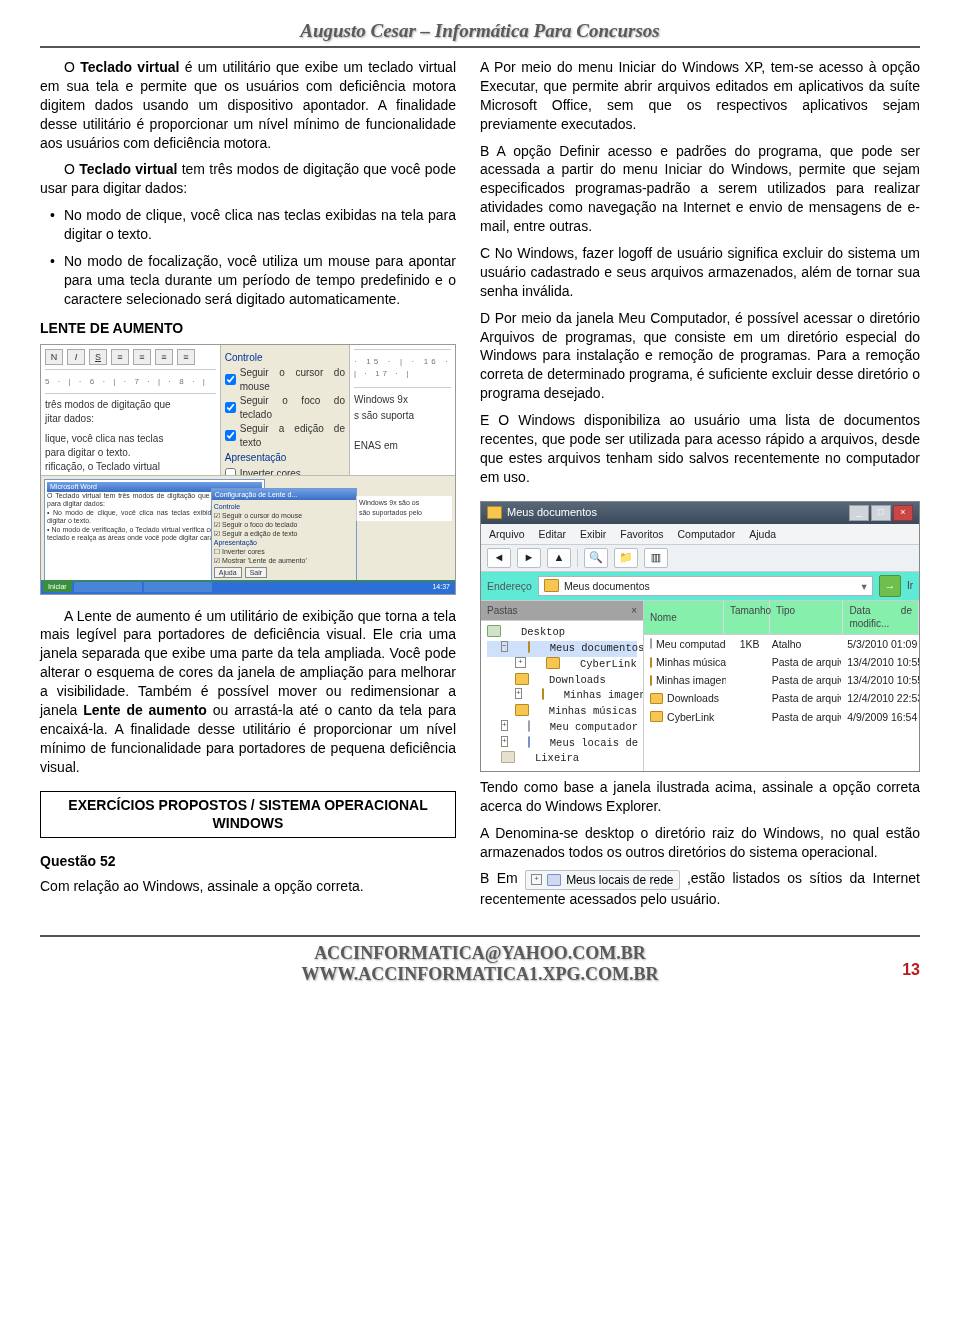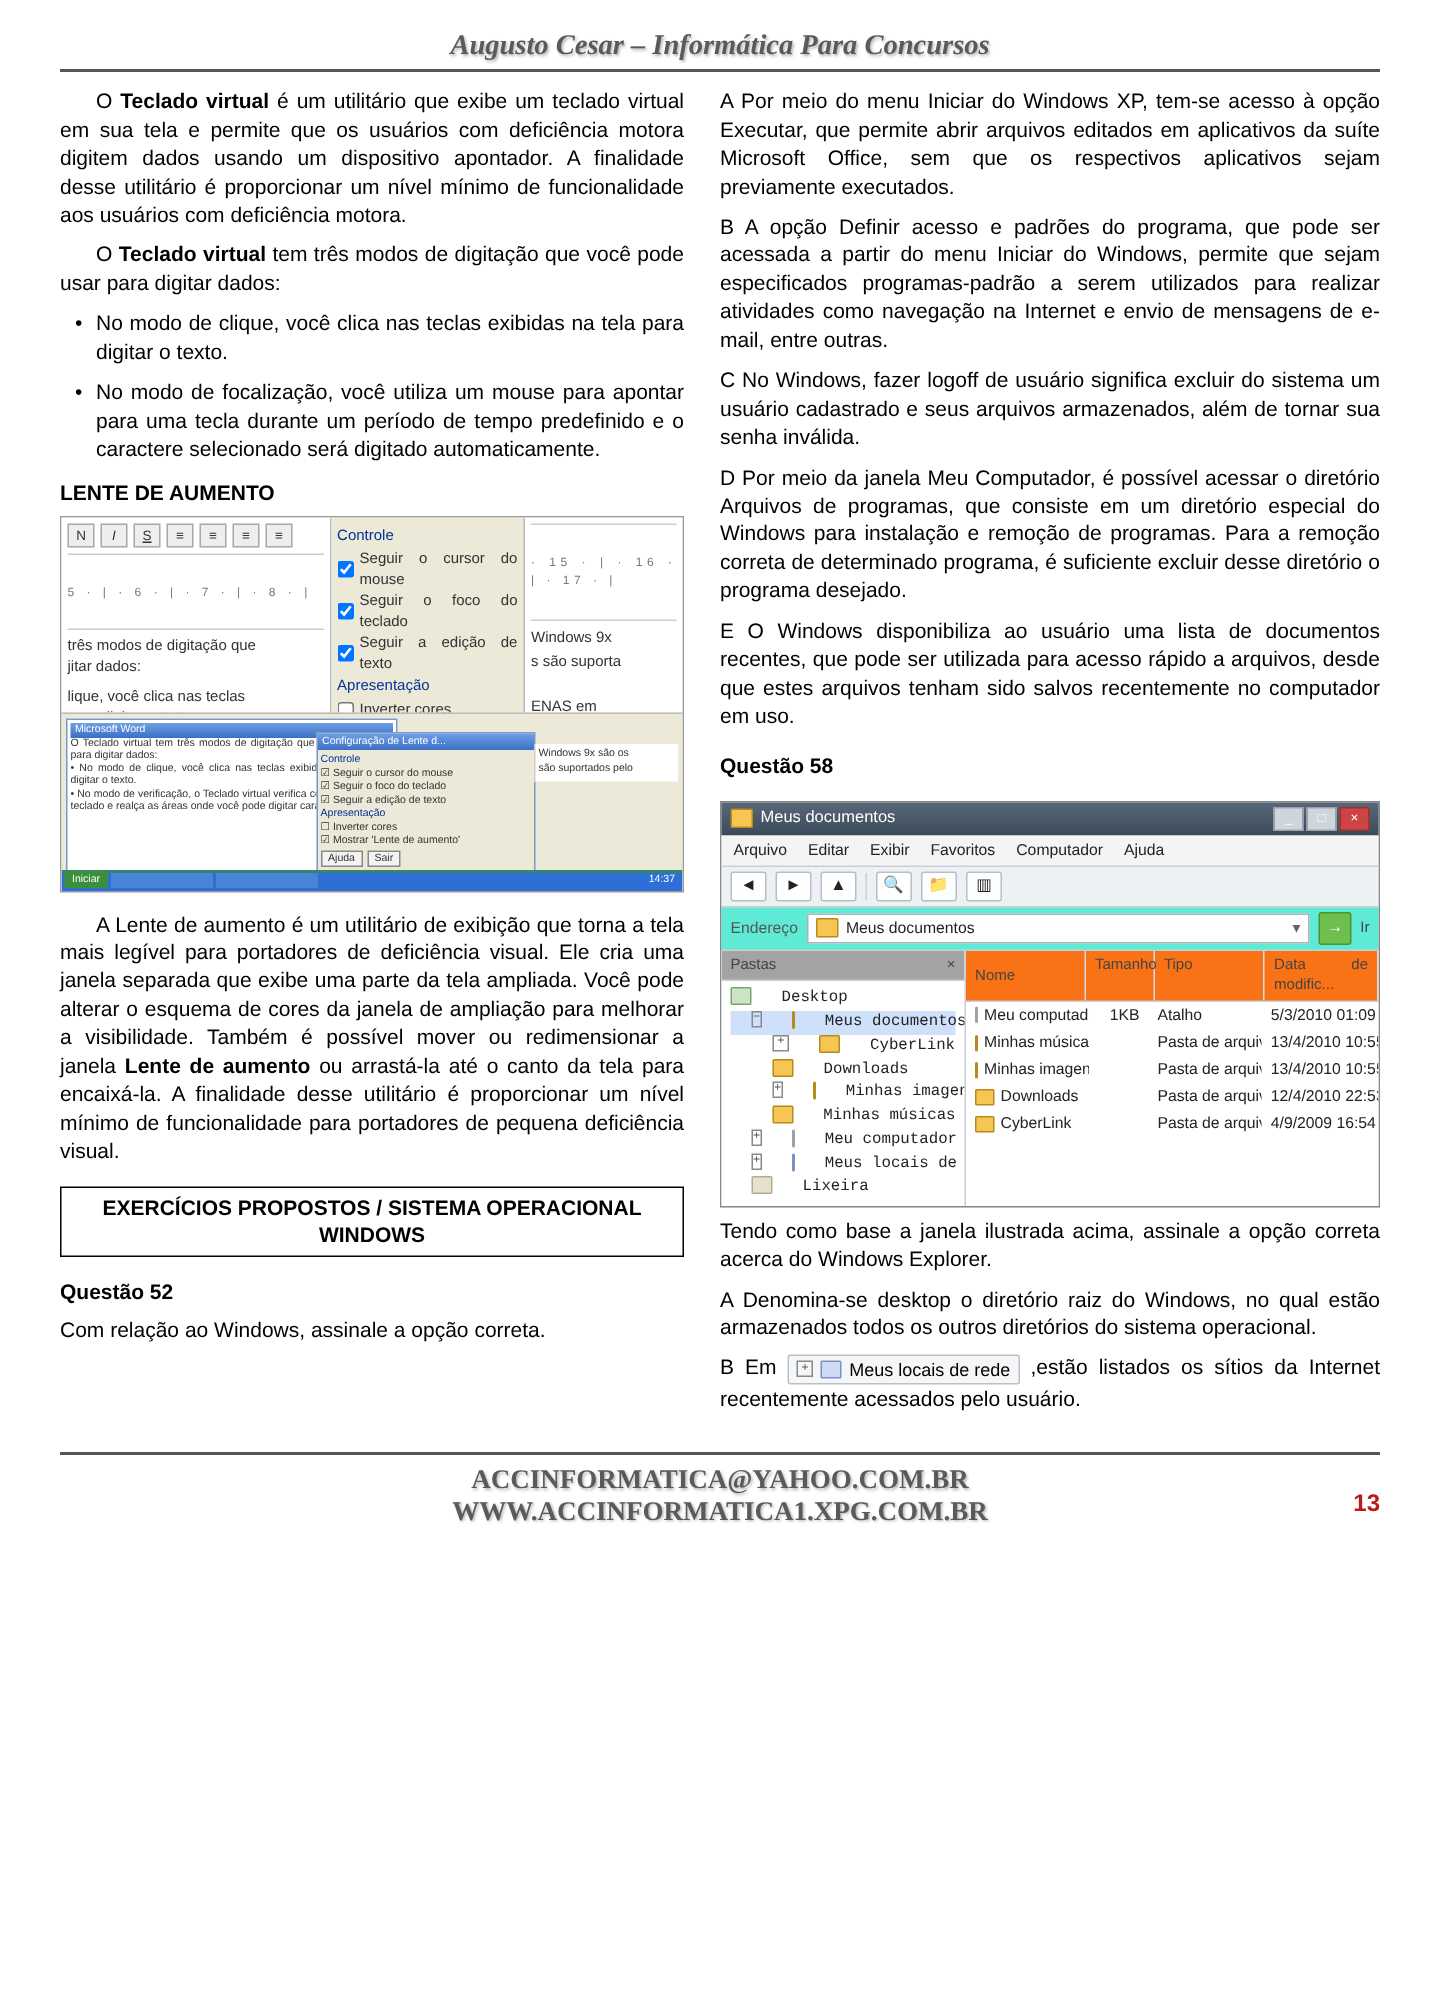--- a/index.html
+++ b/index.html
@@ -102,21 +102,21 @@
   .mag-left {
     width: 44%;
     background: #fff;
     border-right: 1px solid #bbb;
     padding: 4px;
     overflow: hidden;
     line-height: 1.4;
   }
   .mag-toolbar { display:flex; gap:4px; margin-bottom:4px;}
   .tbtn { display:inline-block;width:16px;height:14px;border:1px solid #aaa;background:#eee;text-align:center;font-size:9px;line-height:14px;}
-  .ruler { border-top:1px solid #ccc;border-bottom:1px solid #ccc;font-size:8px;color:#777;padding:19px 0;margin-bottom:4px;letter-spacing:3px;}
+  .ruler { border-top:1px solid #ccc;border-bottom:1px solid #ccc;font-size:8px;color:#777;padding:6px 0;margin-bottom:4px;letter-spacing:3px;}
   .mag-mid {
     width: 31%;
     background: #ece9d8;
     border-right: 1px solid #bbb;
     padding: 4px;
   }
   .mag-right {
     width: 25%;
     background: #fff;
     padding: 4px;
@@ -228,21 +228,21 @@
   .tsq{display:inline-block;width:9px;height:9px;border:1px solid #888;text-align:center;font-size:8px;line-height:8px;color:#555;}
   .tico{display:inline-block;width:12px;height:10px;background:#f7c551;border:1px solid #b78a1e;border-radius:1px;}
   .tico.drive{background:#d9dde1;border-color:#9aa2ab;}
   .tico.desk{background:#cfe3c9;border-color:#7aa66b;}
   .tico.net{background:#cfd9f0;border-color:#7a90c9;}
   .tico.bin{background:#e6e0cf;border-color:#b5ab8e;}
   .tnode.sel{background:#cfe0fb;}
   .ind1{padding-left:14px;}
   .ind2{padding-left:28px;}
   .ex-list{flex:1;overflow:hidden;}
-  .lh{display:flex;background:#f97316;border-bottom:1px solid #c9ced4;}
+  .lh{display:flex;background:#86efac;border-bottom:1px solid #c9ced4;}
   .lh > div{padding:3px 6px;border-right:1px solid #d7dce1;font-size:10px;color:#444;}
   .lr{display:flex;}
   .lr > div{padding:2px 6px;font-size:10.5px;white-space:nowrap;overflow:hidden;}
   .c-name{width:31%;display:flex;align-items:center;gap:4px;}
   .c-size{width:12%;text-align:right;}
   .c-type{width:28%;}
   .c-date{width:29%;}
   .smico{display:inline-block;width:11px;height:9px;background:#f7c551;border:1px solid #b78a1e;border-radius:1px;}
   .smico.pc{background:#d9dde1;border-color:#9aa2ab;}
 
@@ -374,21 +374,20 @@
       <p>Com relação ao Windows, assinale a opção correta.</p>
     </div>
 
     <div class="col">
       <p>A Por meio do menu Iniciar do Windows XP, tem-se acesso à opção Executar, que permite abrir arquivos editados em aplicativos da suíte Microsoft Office, sem que os respectivos aplicativos sejam previamente executados.</p>
       <p>B A opção Definir acesso e padrões do programa, que pode ser acessada a partir do menu Iniciar do Windows, permite que sejam especificados programas-padrão a serem utilizados para realizar atividades como navegação na Internet e envio de mensagens de e-mail, entre outras.</p>
       <p>C No Windows, fazer logoff de usuário significa excluir do sistema um usuário cadastrado e seus arquivos armazenados, além de tornar sua senha inválida.</p>
       <p>D Por meio da janela Meu Computador, é possível acessar o diretório Arquivos de programas, que consiste em um diretório especial do Windows para instalação e remoção de programas. Para a remoção correta de determinado programa, é suficiente excluir desse diretório o programa desejado.</p>
       <p>E O Windows disponibiliza ao usuário uma lista de documentos recentes, que pode ser utilizada para acesso rápido a arquivos, desde que estes arquivos tenham sido salvos recentemente no computador em uso.</p>
 
-      <div class="qhead">Questão 58</div>
 
       <div class="explorer">
         <div class="ex-title">
           <div class="ex-title-left">
             <span class="folder-ico"></span>
             <span>Meus documentos</span>
           </div>
           <div class="win-btns">
             <span class="win-btn">_</span>
             <span class="win-btn">□</span>

